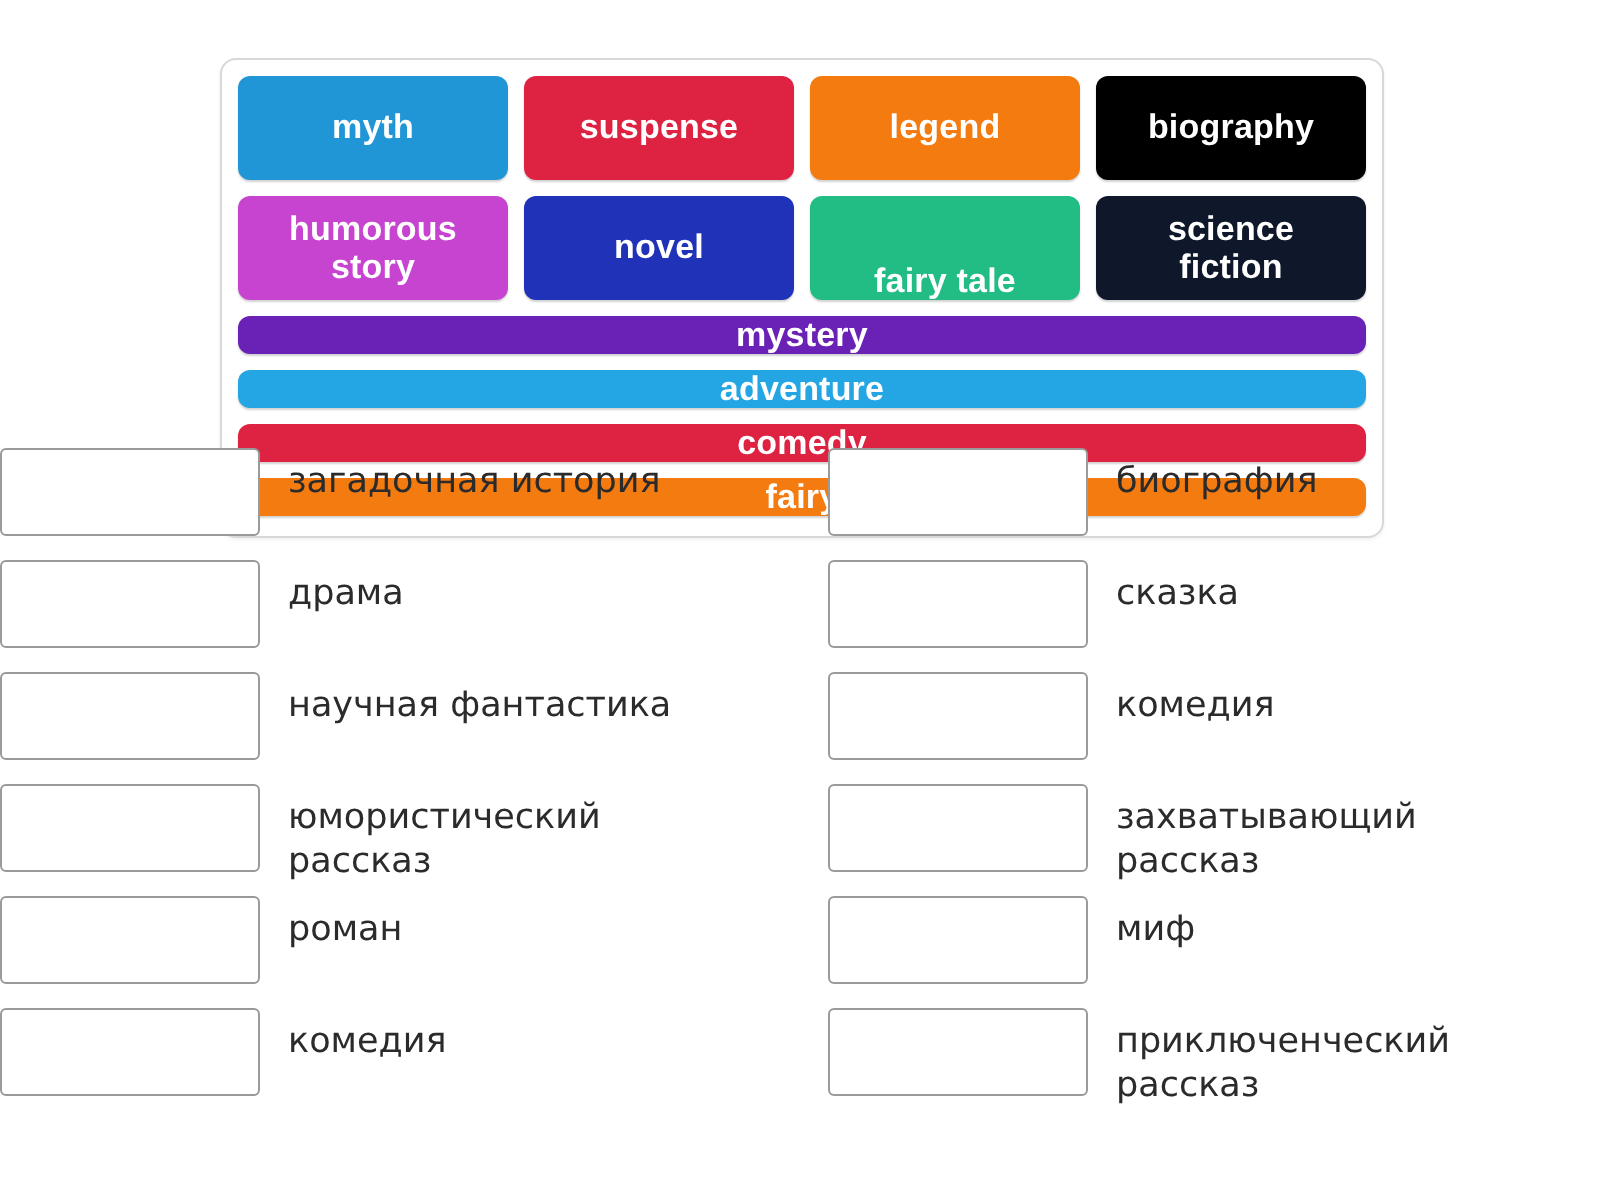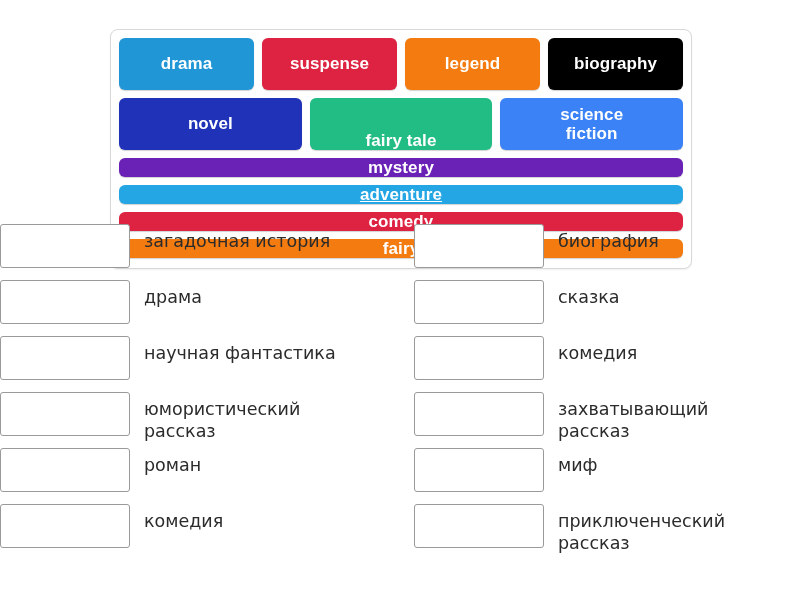--- a/index.html
+++ b/index.html
@@ -111,51 +111,55 @@
   }
 </style>
 </head>
 <body>
 
 <div id="app">
 
   <div class="tile-bank">
     <div class="tile-row">
       <div class="tile" style="background-color: rgb(33, 150, 214);">
-        <span>drama</span>
+        <span>myth</span>
       </div>
       <div class="tile" style="background-color: rgb(222, 35, 66);">
         <span>suspense</span>
       </div>
       <div class="tile" style="background-color: rgb(244, 123, 16);">
         <span>legend</span>
       </div>
       <div class="tile" style="background-color: #000000;">
         <span>biography</span>
       </div>
     </div>
 
     <div class="tile-row">
+      <div class="tile" style="background-color: rgb(198, 68, 207);">
+        <span>humorous
+story</span>
+      </div>
       <div class="tile" style="background-color: rgb(32, 50, 184);">
         <span>novel</span>
       </div>
       <div class="tile" style="background-color: rgb(33, 189, 132); align-items: flex-end;">
         <span>fairy tale</span>
       </div>
-      <div class="tile" style="background-color: #3b82f6;">
+      <div class="tile" style="background-color: #0f172a;">
         <span>science
 fiction</span>
       </div>
     </div>
 
     <div class="tile-row">
       <div class="tile" style="background-color: rgb(106, 33, 181);">
         <span>mystery</span>
       </div>
-      <div class="tile" style="background-color: rgb(37, 166, 228); text-decoration: underline;">
+      <div class="tile" style="background-color: rgb(37, 166, 228);">
         <span>adventure</span>
       </div>
       <div class="tile" style="background-color: rgb(222, 35, 66);">
         <span>comedy</span>
       </div>
       <div class="tile" style="background-color: rgb(244, 123, 16);">
         <span>fairy</span>
       </div>
     </div>
   </div>

